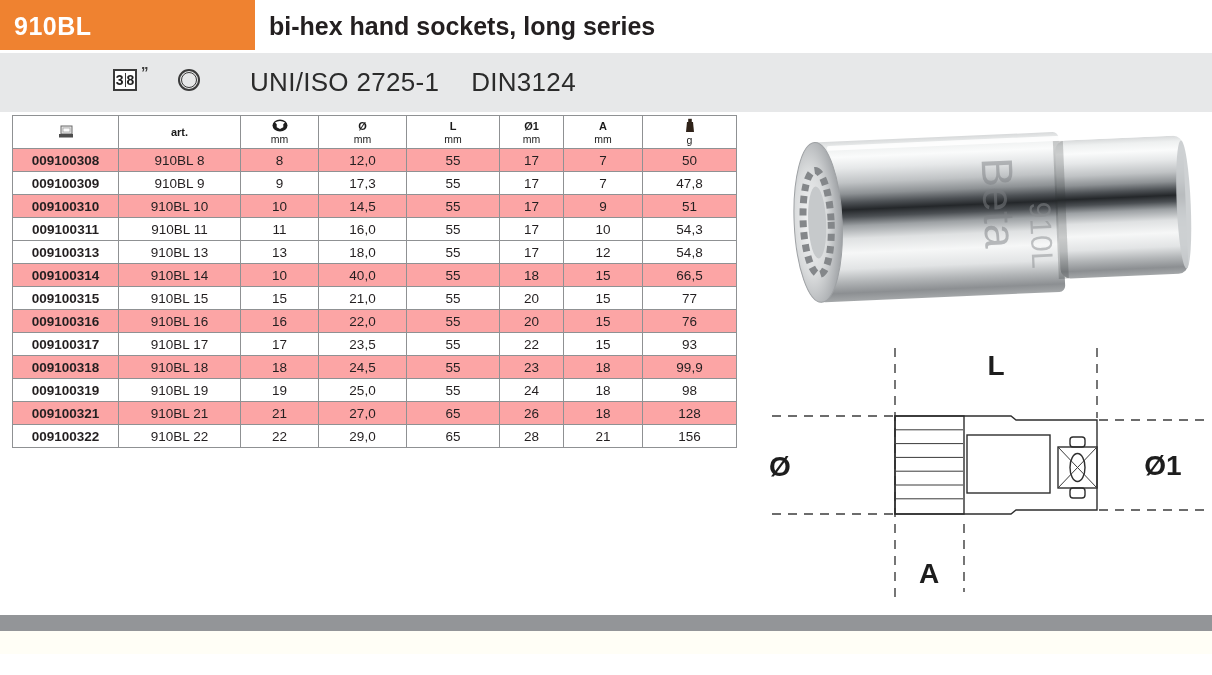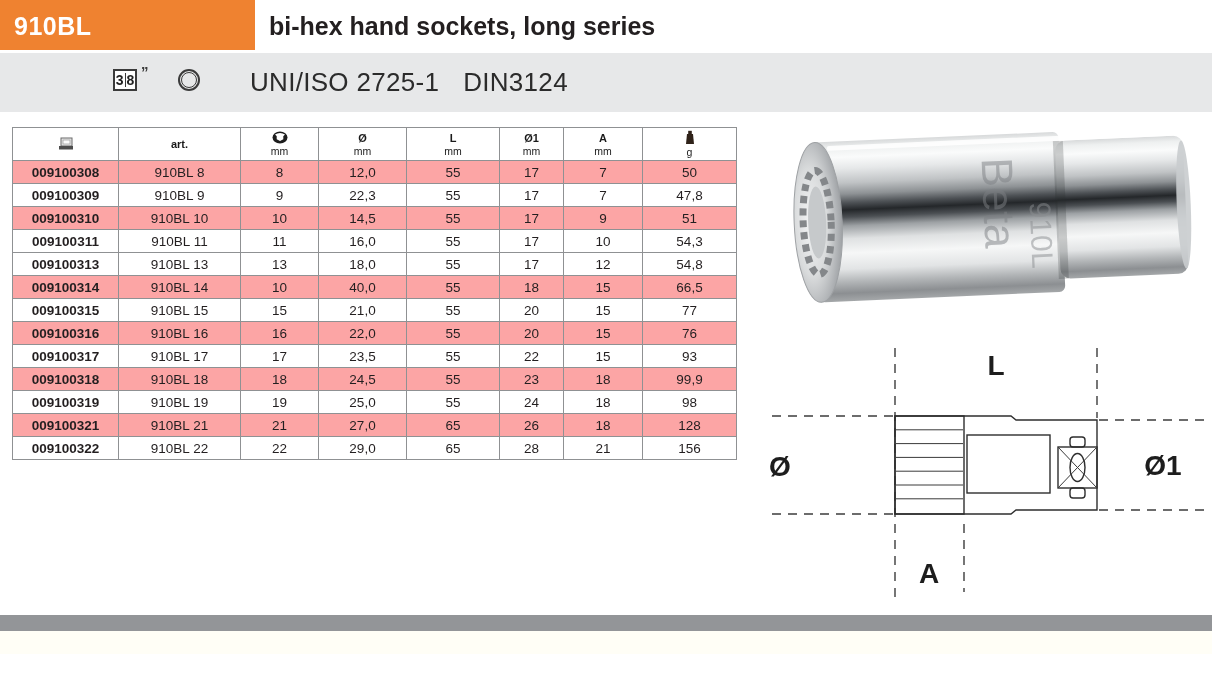--- a/index.html
+++ b/index.html
@@ -39,28 +39,28 @@
   }
   .ring-icon {
     position:absolute; left:178px; top:16px; width:22px; height:22px;
     border:2px solid #3b3b3b; border-radius:50%; box-sizing:border-box; background:transparent;
   }
   .ring-icon::after {
     content:""; position:absolute; inset:1px; border:1px solid #3b3b3b; border-radius:50%;
   }
   .norms {
     position:absolute; left:250px; top:0; height:59px;
-    display:flex; align-items:center; gap:24px;
+    display:flex; align-items:center; gap:32px;
     font-size:26px; color:#2b2b2b; letter-spacing:0.3px;
   }
 
   
   table.catalog {
     position:absolute; left:12px; top:115px;
-    border-collapse:collapse; table-layout:fixed; background:#fff;margin-top:12px;
+    border-collapse:collapse; table-layout:fixed; background:#fff;
   }
   table.catalog th, table.catalog td {
     border:1px solid #8f9193; text-align:center; padding:0; overflow:hidden;
   }
   table.catalog thead th { height:32px; vertical-align:middle; background:#fff; }
   table.catalog tbody td { height:22px; font-size:13.5px; color:#231f20; }
   table.catalog tbody tr.alt { background:#fca5a5; }
   table.catalog td.cell-code { font-weight:bold; }
   .hlabel { font-weight:bold; font-size:11px; color:#1a1a1a; line-height:12px; }
   .hunit  { font-weight:normal; font-size:10.5px; color:#1a1a1a; line-height:12px; margin-top:1px; }
@@ -167,21 +167,21 @@
           <td class="cell-d">12,0</td>
           <td class="cell-L">55</td>
           <td class="cell-d1">17</td>
           <td class="cell-A">7</td>
           <td class="cell-weight">50</td>
         </tr>
         <tr>
           <td class="cell-code">009100309</td>
           <td class="cell-art">910BL 9</td>
           <td class="cell-drive">9</td>
-          <td class="cell-d">22,3</td>
+          <td class="cell-d">17,3</td>
           <td class="cell-L">55</td>
           <td class="cell-d1">17</td>
           <td class="cell-A">7</td>
           <td class="cell-weight">47,8</td>
         </tr>
         <tr class="alt">
           <td class="cell-code">009100310</td>
           <td class="cell-art">910BL 10</td>
           <td class="cell-drive">10</td>
           <td class="cell-d">14,5</td>

